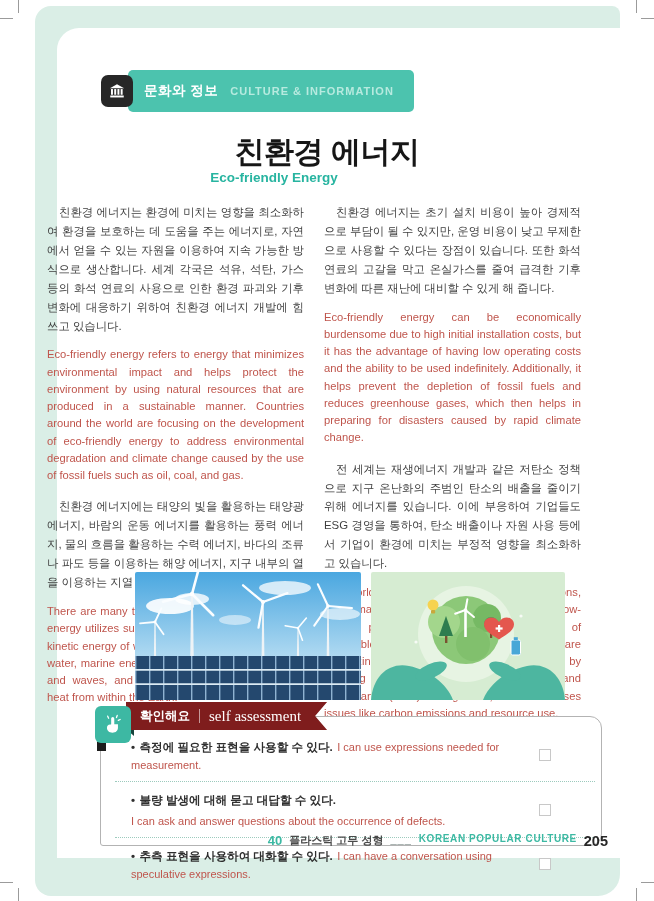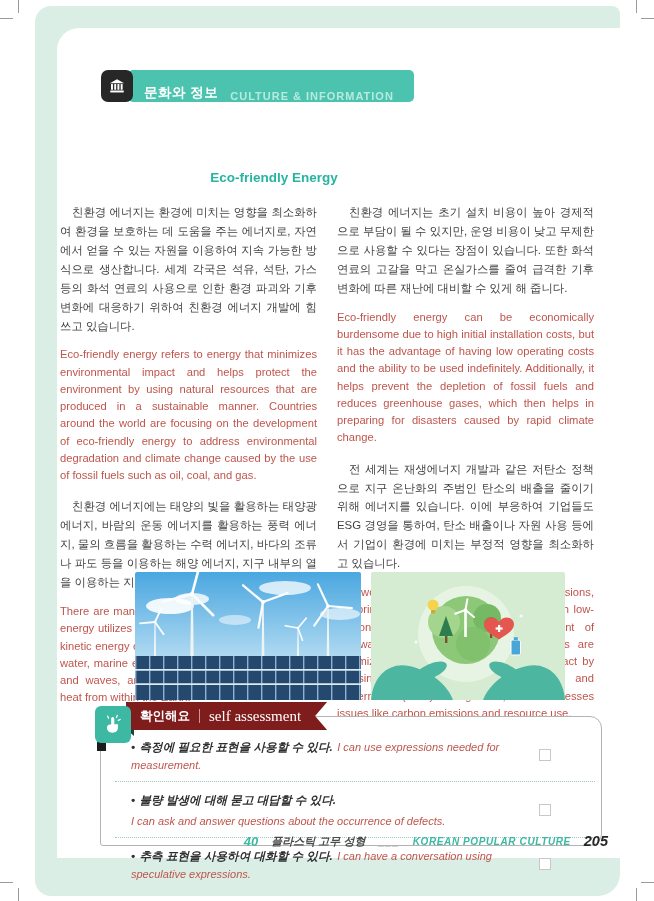--- a/index.html
+++ b/index.html
@@ -12,70 +12,70 @@
   
   .mint-frame { position:absolute; left:35px; top:6px; width:585px; height:890px;
                 background:#daeee6; border-radius:16px 8px 22px 16px; }
   .content-area { position:absolute; left:57px; top:28px; width:597px; height:830px;
                   background:#ffffff; border-radius:22px 0 0 0; }
 
   
   .badge { position:absolute; left:101px; top:70px; display:flex; align-items:center; }
   .badge-icon-box { width:32px; height:32px; background:#272727; border-radius:7px;
                     display:flex; align-items:center; justify-content:center; z-index:2; }
-  .badge-pill { height:32px; background:#4cc3ae; border-radius:5px; margin-left:-5px;
-                display:flex; align-items:flex-end; padding:0 20px 0 16px; }
+  .badge-pill { height:42px; background:#4cc3ae; border-radius:5px; margin-left:-5px;
+                display:flex; align-items:center; padding:0 20px 0 16px; }
   .badge-ko { color:#ffffff; font-weight:bold; font-size:13.5px; margin-right:12px; letter-spacing:0.5px; }
   .badge-en { color:#b7eadf; font-weight:bold; font-size:11px; letter-spacing:1px; }
 
   
   .title-ko { position:absolute; left:0; top:132px; width:654px; text-align:center;
               font-size:30px; font-weight:800; color:#161616; letter-spacing:-0.5px; }
   .title-en { position:absolute; left:0; top:170px; width:548px; text-align:center;
               font-size:13.5px; font-weight:bold; color:#27b4a0; }
 
   
-  .cols { position:absolute; left:60px; top:203px; width:534px; display:flex; gap:20px; }
+  .cols { position:absolute; left:47px; top:203px; width:534px; display:flex; gap:20px; }
   .col { width:261px; }
   .ko-para { font-size:11.4px; color:#3f3f3f; line-height:1.66; text-align:justify;
              text-indent:12px; margin-bottom:11px; }
   .en-para { font-size:11.2px; color:#bf544b; line-height:1.54; text-align:justify;
              margin-bottom:13px; }
 
   
   .images { position:absolute; left:135px; top:572px; display:flex; gap:10px; }
   .img-box { overflow:hidden; border-radius:2px; }
 
   
   .assess-box { position:absolute; left:100px; top:716px; width:502px; height:130px;
                 border:1px solid #b3b3b3; border-radius:3px 12px 12px 3px; background:#fff; }
   .assess-rows { padding-top:12px; }
   .a-row { display:flex; align-items:center; margin:0 6px 0 14px; padding:8px 0 8px 16px;
            border-bottom:1px dotted #9ccabd; }
   .a-row:last-child { border-bottom:none; }
-  .a-txt { flex:1;font-style:italic; }
+  .a-txt { flex:1; }
   .a-ko { font-size:11.6px; font-weight:bold; color:#2f2f2f; }
   .a-en { font-size:11px; color:#bf544b; }
   .a-line2 { margin-top:3px; }
   .checkbox { width:12px; height:12px; border:1.5px solid #c8c8c8; margin-right:44px;
               flex:0 0 auto; background:#fff; cursor:pointer; }
   .ribbon { position:absolute; left:126px; top:702px; height:28px; background:#7f1d1d;
             display:flex; align-items:center; padding:0 26px 0 14px; z-index:4;
             clip-path:polygon(0 0,100% 0,calc(100% - 12px) 50%,100% 100%,0 100%); }
   .ribbon-ko { color:#ffffff; font-weight:bold; font-size:12.5px; }
   .ribbon-div { width:1px; height:14px; background:rgba(255,255,255,.55); margin:0 9px; }
   .ribbon-en { color:#ffffff; font-size:15px; font-family:"Liberation Serif", serif; }
   .ribbon-fold { position:absolute; left:126px; top:729px; width:0; height:0; z-index:3;
                  border-top:7px solid #16443c; border-left:8px solid transparent; }
   .flag { position:absolute; left:95px; top:706px; width:36px; height:37px; background:#3db8a3;
           border-radius:6px; display:flex; align-items:center; justify-content:center; z-index:5; }
   .flag-pin { position:absolute; left:97px; top:742px; width:9px; height:9px; background:#1c1c1c; z-index:2; }
 
   
-  .footer { position:absolute; top:833px; right:46px; display:flex; align-items:center; gap:13px;font-style:italic; }
+  .footer { position:absolute; top:833px; right:46px; display:flex; align-items:flex-start; gap:7px; }
   .f-num { color:#3cb9a3; font-weight:bold; font-size:13px; }
   .f-title { color:#4a4a4a; font-weight:bold; font-size:11px; }
   .f-sep { color:#8f9b98; font-size:11px; letter-spacing:1px; }
   .f-series { color:#3cb9a3; font-weight:bold; font-size:10px; letter-spacing:0.6px; }
   .f-page { color:#262626; font-weight:bold; font-size:14.5px; }
 </style>
 </head>
 <body>
 
 <div class="page">
@@ -102,20 +102,21 @@
         <rect x="16.9" y="9.4" width="2.6" height="7.6"></rect>
         <rect x="3" y="18" width="18" height="2.6"></rect>
       </svg>
     </div>
     <div class="badge-pill">
       <span class="badge-ko">문화와 정보</span>
       <span class="badge-en">CULTURE &amp; INFORMATION</span>
     </div>
   </div>
 
+  <div class="title-ko">친환경 에너지</div>
   <div class="title-en">Eco-friendly Energy</div>
 
   <div class="cols">
     <div class="col">
       <p class="ko-para">친환경 에너지는 환경에 미치는 영향을 최소화하여 환경을 보호하는 데 도움을 주는 에너지로, 자연에서 얻을 수 있는 자원을 이용하여 지속 가능한 방식으로 생산합니다. 세계 각국은 석유, 석탄, 가스 등의 화석 연료의 사용으로 인한 환경 파괴와 기후 변화에 대응하기 위하여 친환경 에너지 개발에 힘쓰고 있습니다.</p>
       <p class="en-para">Eco-friendly energy refers to energy that minimizes environmental impact and helps protect the environment by using natural resources that are produced in a sustainable manner. Countries around the world are focusing on the development of eco-friendly energy to address environmental degradation and climate change caused by the use of fossil fuels such as oil, coal, and gas.</p>
       <p class="ko-para">친환경 에너지에는 태양의 빛을 활용하는 태양광 에너지, 바람의 운동 에너지를 활용하는 풍력 에너지, 물의 흐름을 활용하는 수력 에너지, 바다의 조류나 파도 등을 이용하는 해양 에너지, 지구 내부의 열을 이용하는 지열 에너지 등이 있습니다.</p>
       <p class="en-para">There are many types of eco-friendly energy. Solar energy utilizes sunlight, wind energy harnesses the kinetic energy of wind, hydropower uses the flow of water, marine energy makes use of ocean currents and waves, and geothermal energy exploits the heat from within the Earth.</p>
     </div>
     <div class="col">

